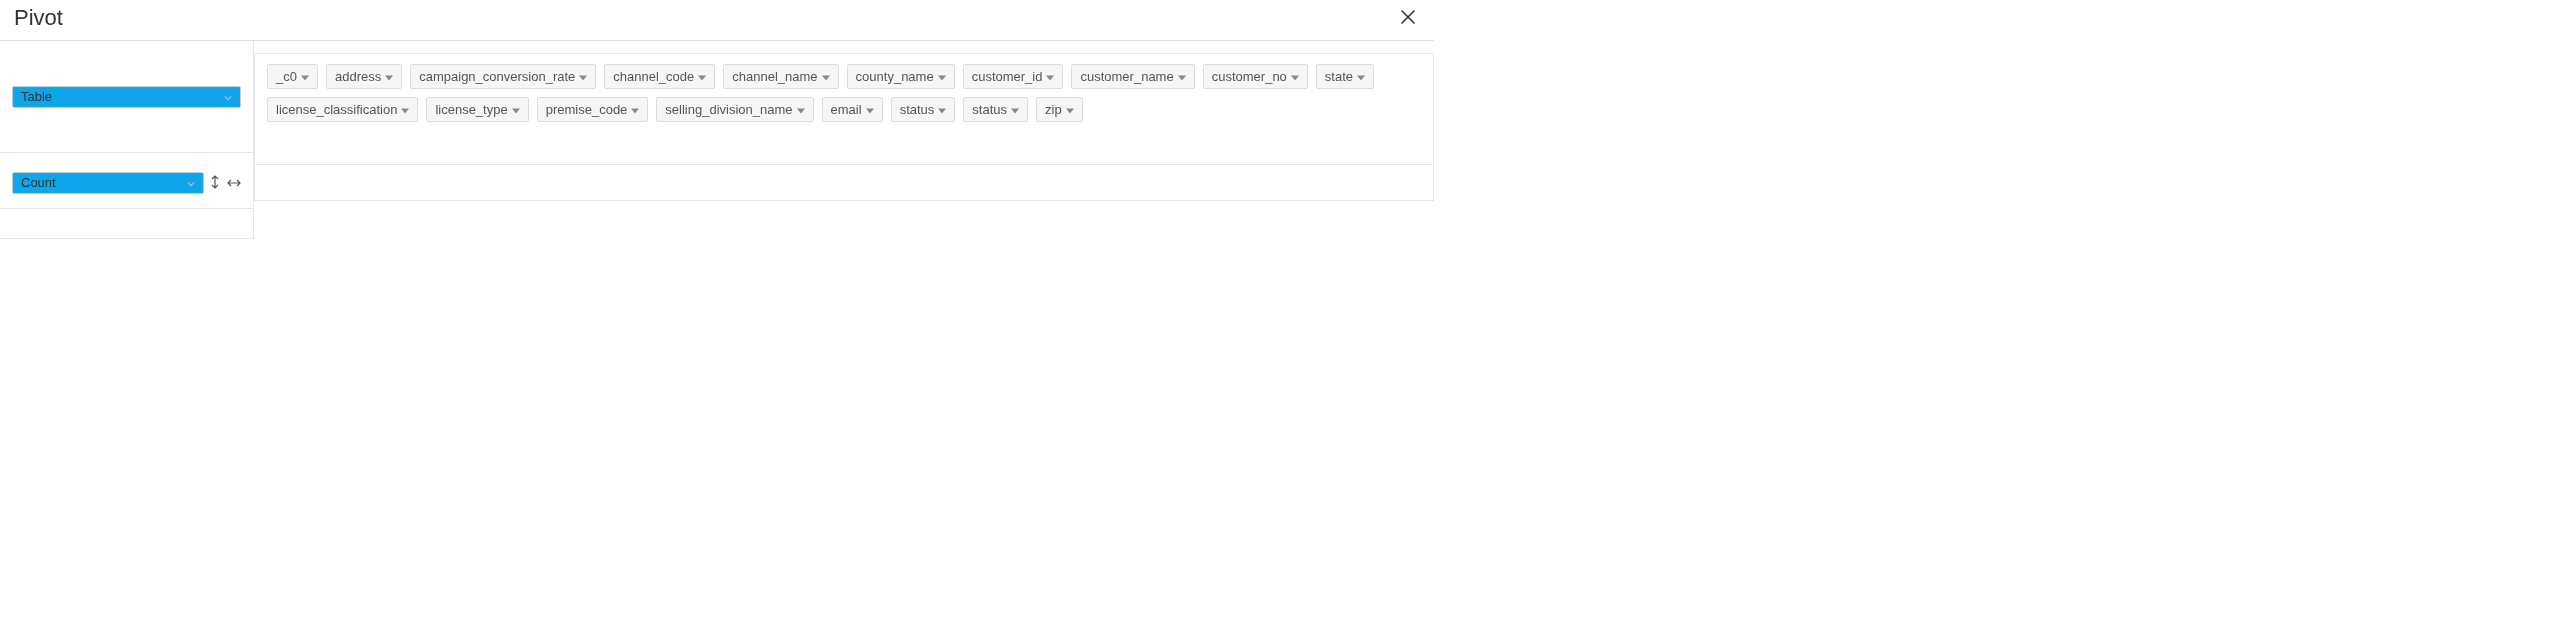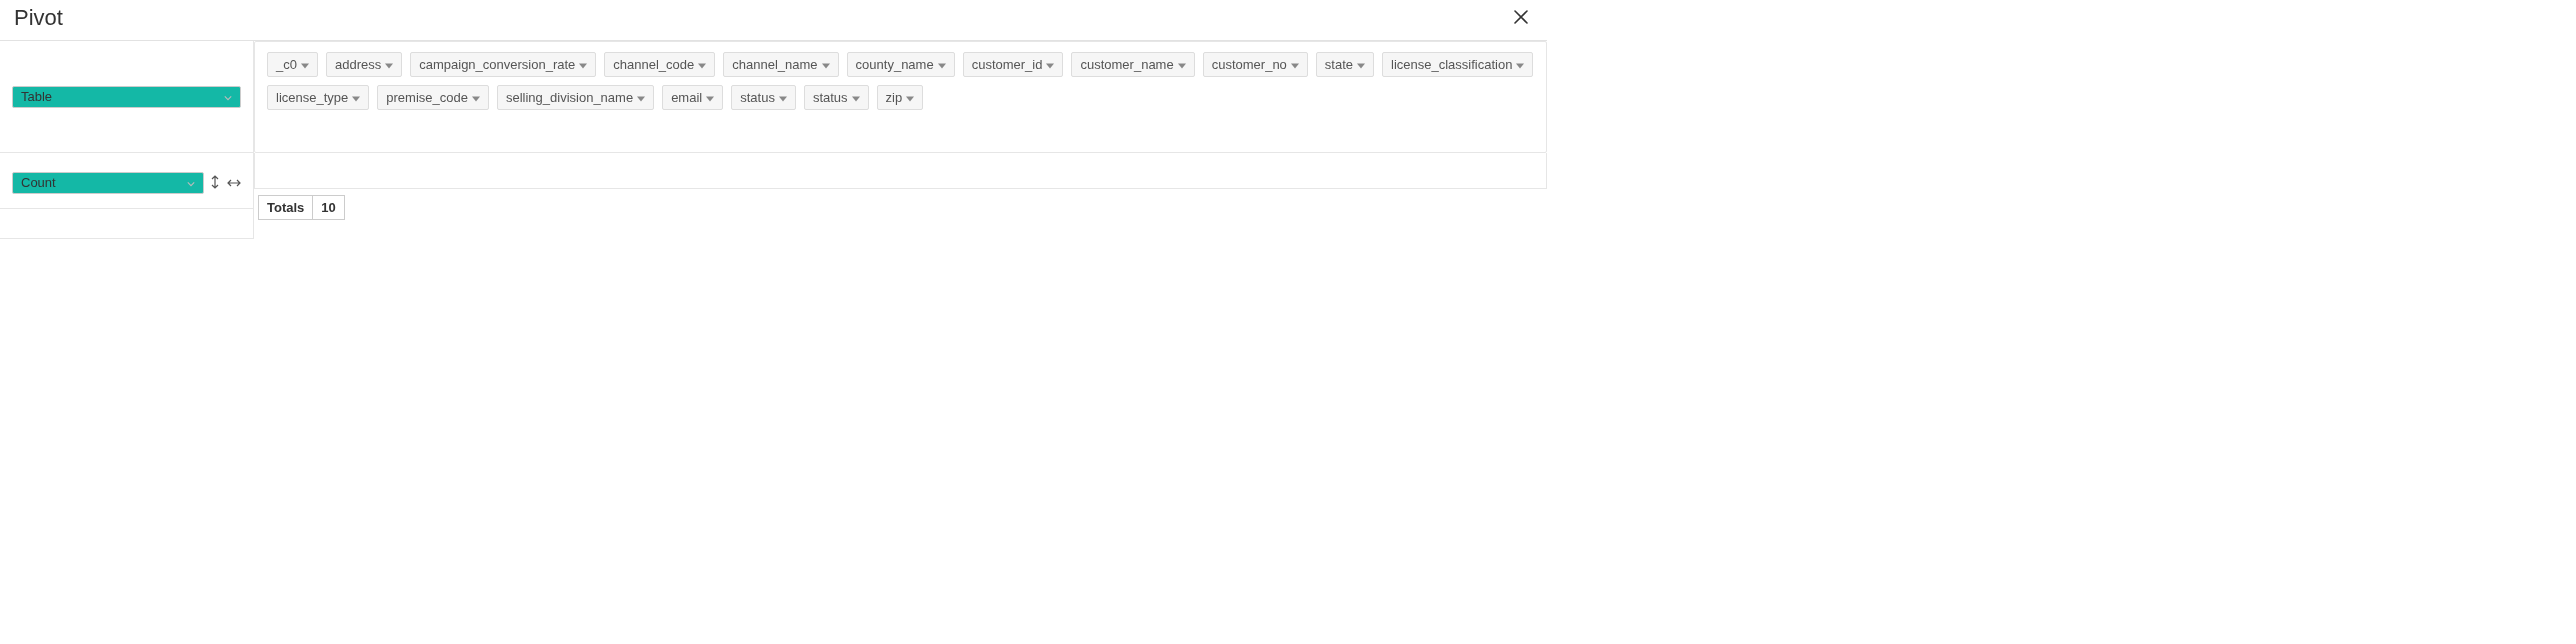--- a/index.html
+++ b/index.html
@@ -1,33 +1,33 @@
 <!DOCTYPE html>
 <html><head>
 <meta charset="utf-8">
 <style>
   * { box-sizing: border-box; }
   html, body { margin: 0; padding: 0; font-family: -apple-system, BlinkMacSystemFont, "Segoe UI", Helvetica, Arial, sans-serif; font-size: 14px; color: #333; background: #fff; }
-  .page { width: 1547px; }
+  .page { width: 1434px; }
   .header { display: flex; align-items: center; justify-content: space-between; padding: 4px 14px 8px 14px; border-bottom: 1px solid #e2e2e2; }
   .header h1 { font-size: 22px; font-weight: 400; margin: 0; color: #333; }
   .close-btn { font-size: 20px; line-height: 1; padding: 4px; cursor: pointer; user-select: none; color: #333; }
   .body { display: flex; align-items: stretch; }
   .left-col { width: 254px; flex: 0 0 254px; }
   .right-col { flex: 1; }
   .left-cell { border: 1px solid #e6e6e6; padding: 42px 12px; border-top: none; border-left: none; display:flex; align-items:center;}
   .left-cell.tall { min-height: 112px; }
   .left-cell.short { min-height: 56px; padding-top: 8px; padding-bottom: 4px; }
   .left-cell.last { min-height: 30px; padding: 4px 12px; }
-  .select { flex: 1; border: 1px solid #ccc; border-radius: 2px; background: #14b8a6; height: 22px; display: flex; align-items: center; justify-content: space-between; padding: 0 8px; font-size: 13px; cursor: pointer; }
+  .select { flex: 1; border: 1px solid #ccc; border-radius: 2px; background: #0ea5e9; height: 22px; display: flex; align-items: center; justify-content: space-between; padding: 0 8px; font-size: 13px; cursor: pointer; }
   .select .caret { color: #bbb; }
   .controls { display:flex; align-items:center; gap:7px; margin-left:6px; }
   .ctrl-icon { color:#555; font-size:14px; cursor:pointer; line-height:1;}
   .right-cell { border: 1px solid #e6e6e6; border-top: none; border-left: none; border-right: none; padding: 10px 12px; }
-  .right-cell.fields { min-height: 112px; display:flex; flex-wrap:wrap; gap:8px; align-content:flex-start; border:1px solid #e6e6e6; border-top-width:1px; margin-left:0; border-left-width:1px; border-right-width:1px; border-radius:2px;}
+  .right-cell.fields { min-height: 112px; display:flex; flex-wrap:wrap; gap:8px; align-content:flex-start; border:1px solid #e6e6e6; border-top-width:1px; margin-top:12px; margin-left:0; border-left-width:1px; border-right-width:1px; border-radius:2px;}
   .right-wrap { padding-left: 0; }
   .chip { border:1px solid #ddd; background:#f6f6f6; border-radius:2px; padding: 4px 8px; font-size:13px; display:inline-flex; align-items:center; gap:4px; cursor:pointer; color:#555;}
   .chip .tri { color:#888; }
   .tri-svg { width:8px; height:6px; display:inline-block;}
   .row2-right { min-height:36px; border:1px solid #e6e6e6; border-top:none; border-left:1px solid #e6e6e6; border-right:1px solid #e6e6e6; }
   .totals-row { padding:6px 4px; }
   .tcell { border:1px solid #ccc; padding:4px 8px; font-size:13px; display:inline-block; }
   .tcell + .tcell { border-left: none; }
   .tcell.bold { font-weight:600; }
 </style>
@@ -186,19 +186,16 @@
               </svg></span>
           </div>
           <div class="chip">
             <span>zip</span>
             <span class="tri"><svg class="tri-svg" viewBox="0 0 10 6">
                 <path d="M0 0 L5 6 L10 0 Z" fill="#888"></path>
               </svg></span>
           </div>
         </div>
       <div class="row2-right"></div>
-      <div class="totals-row">
-        <span class="tcell bold">Totals</span><span class="tcell bold">10</span>
-      </div>
     </div>
   </div>
 </div>
 
 
 </body></html>

